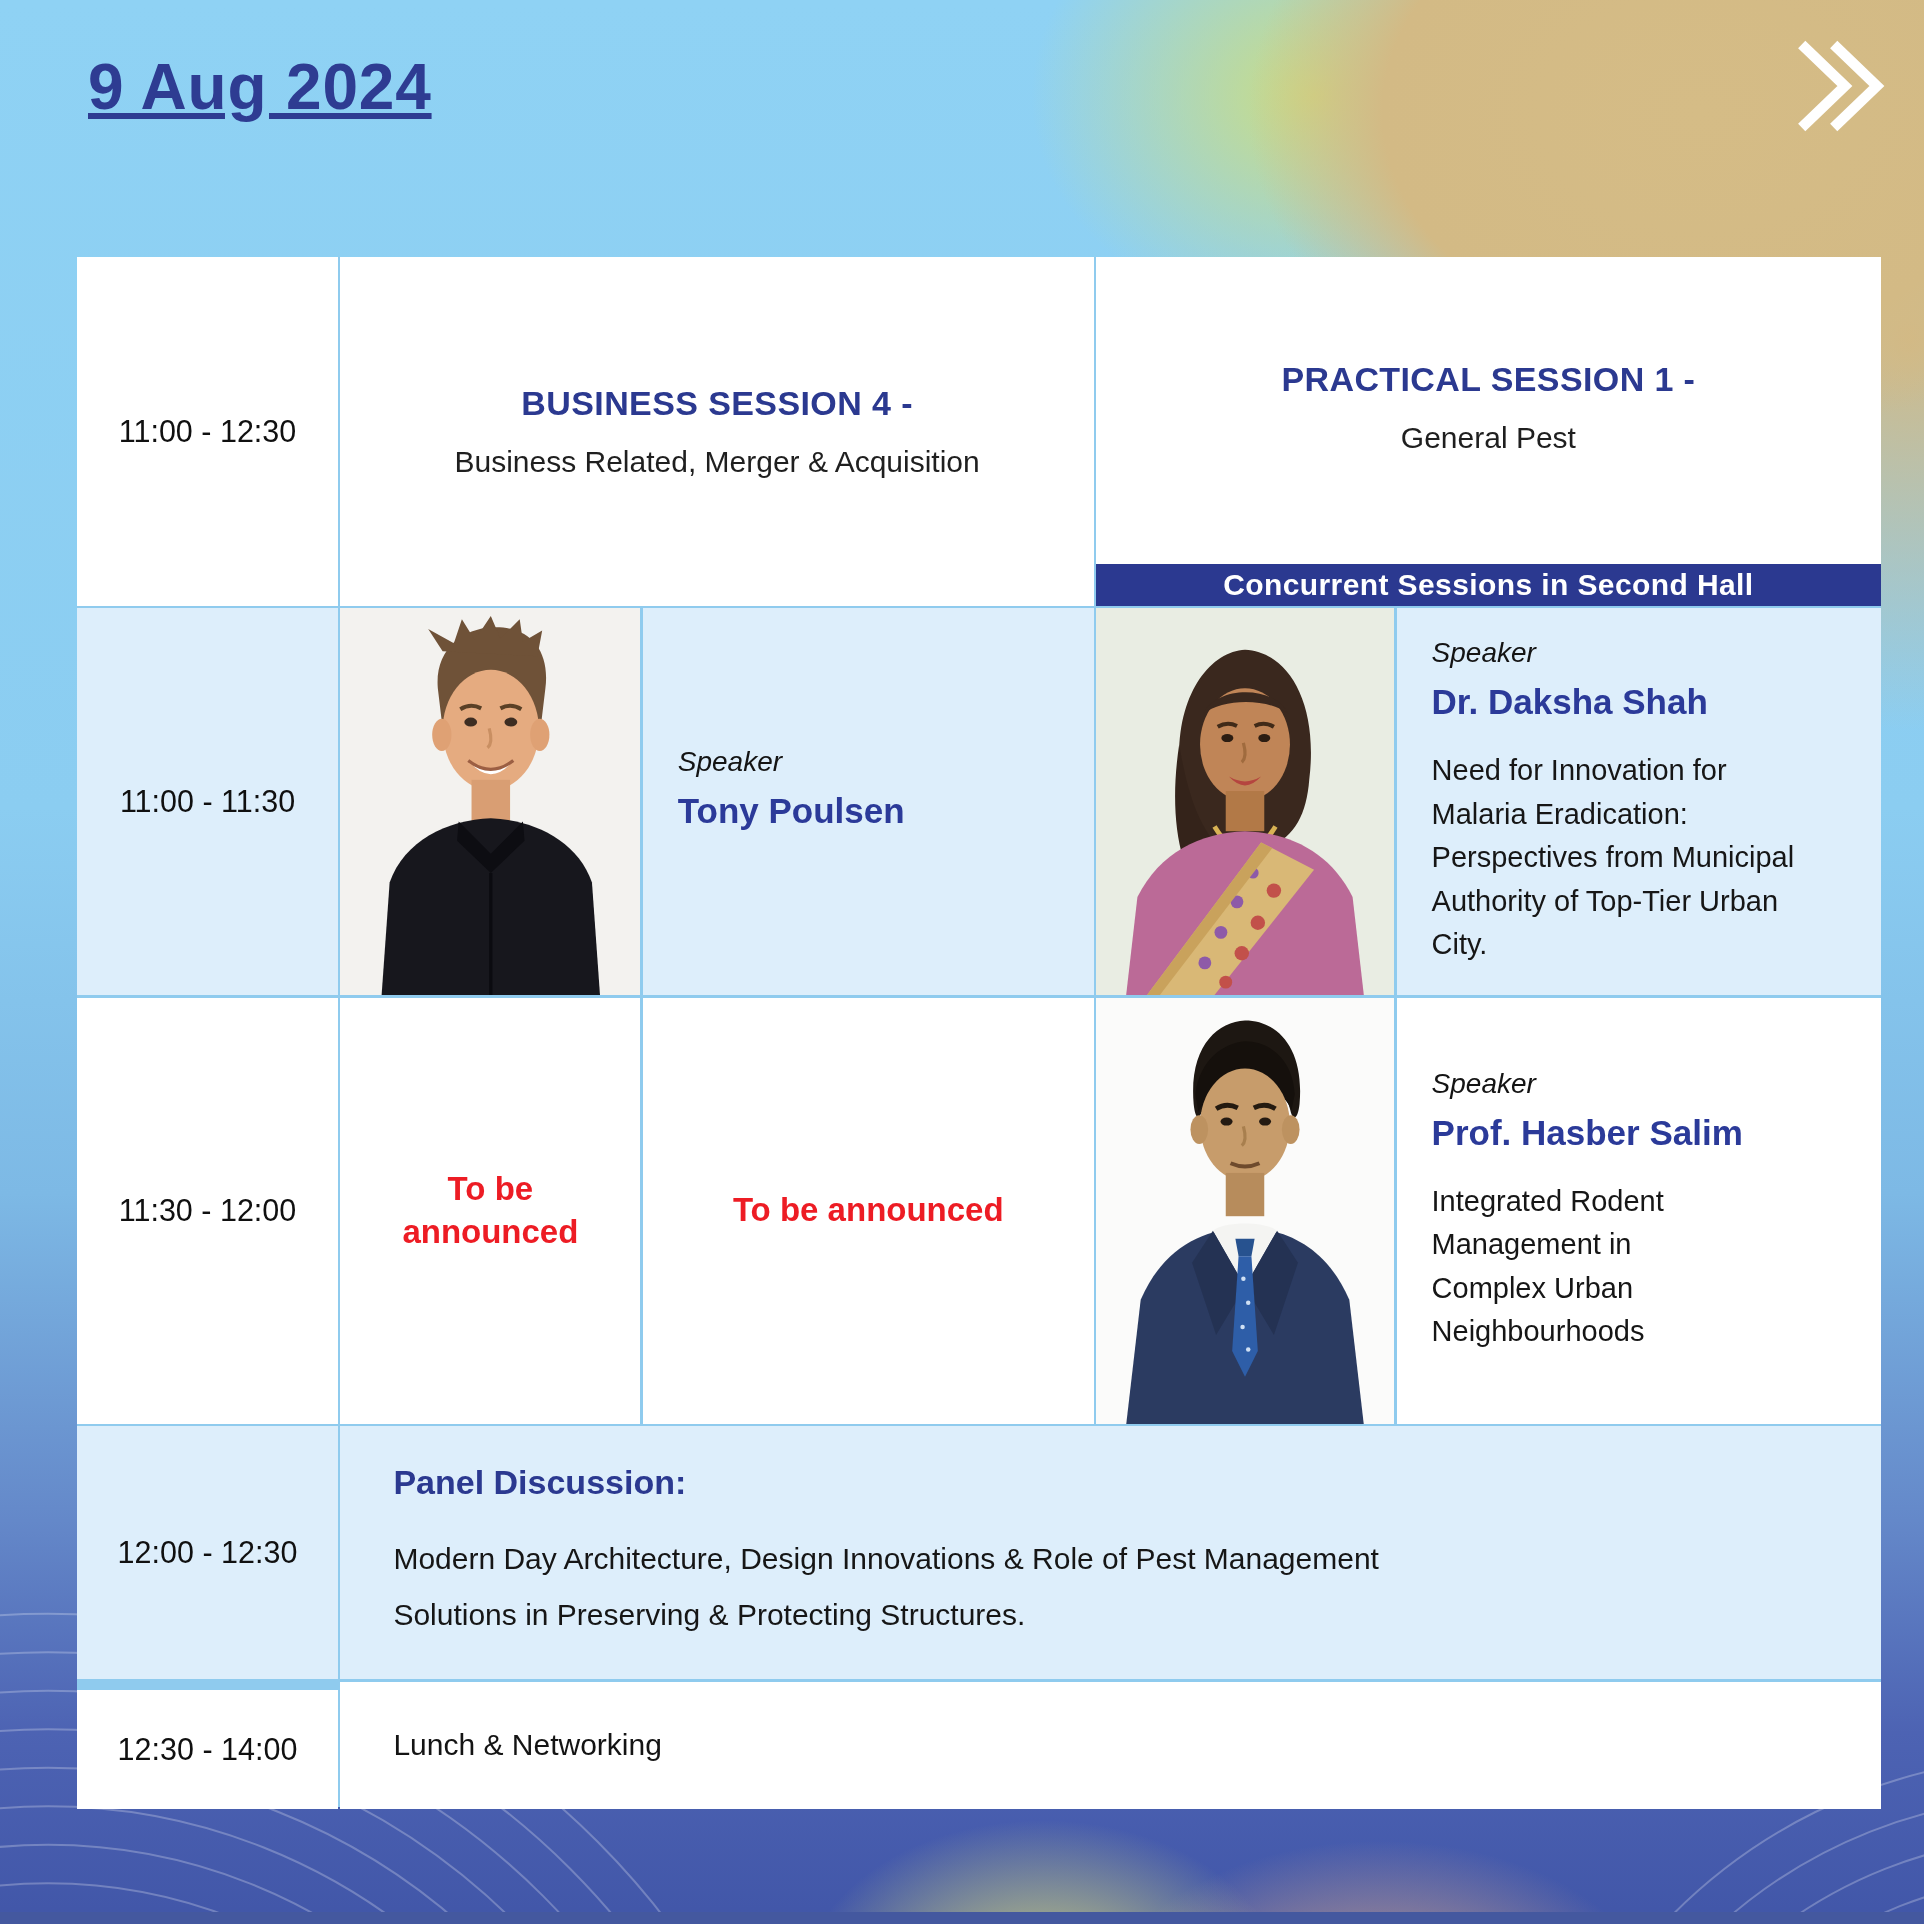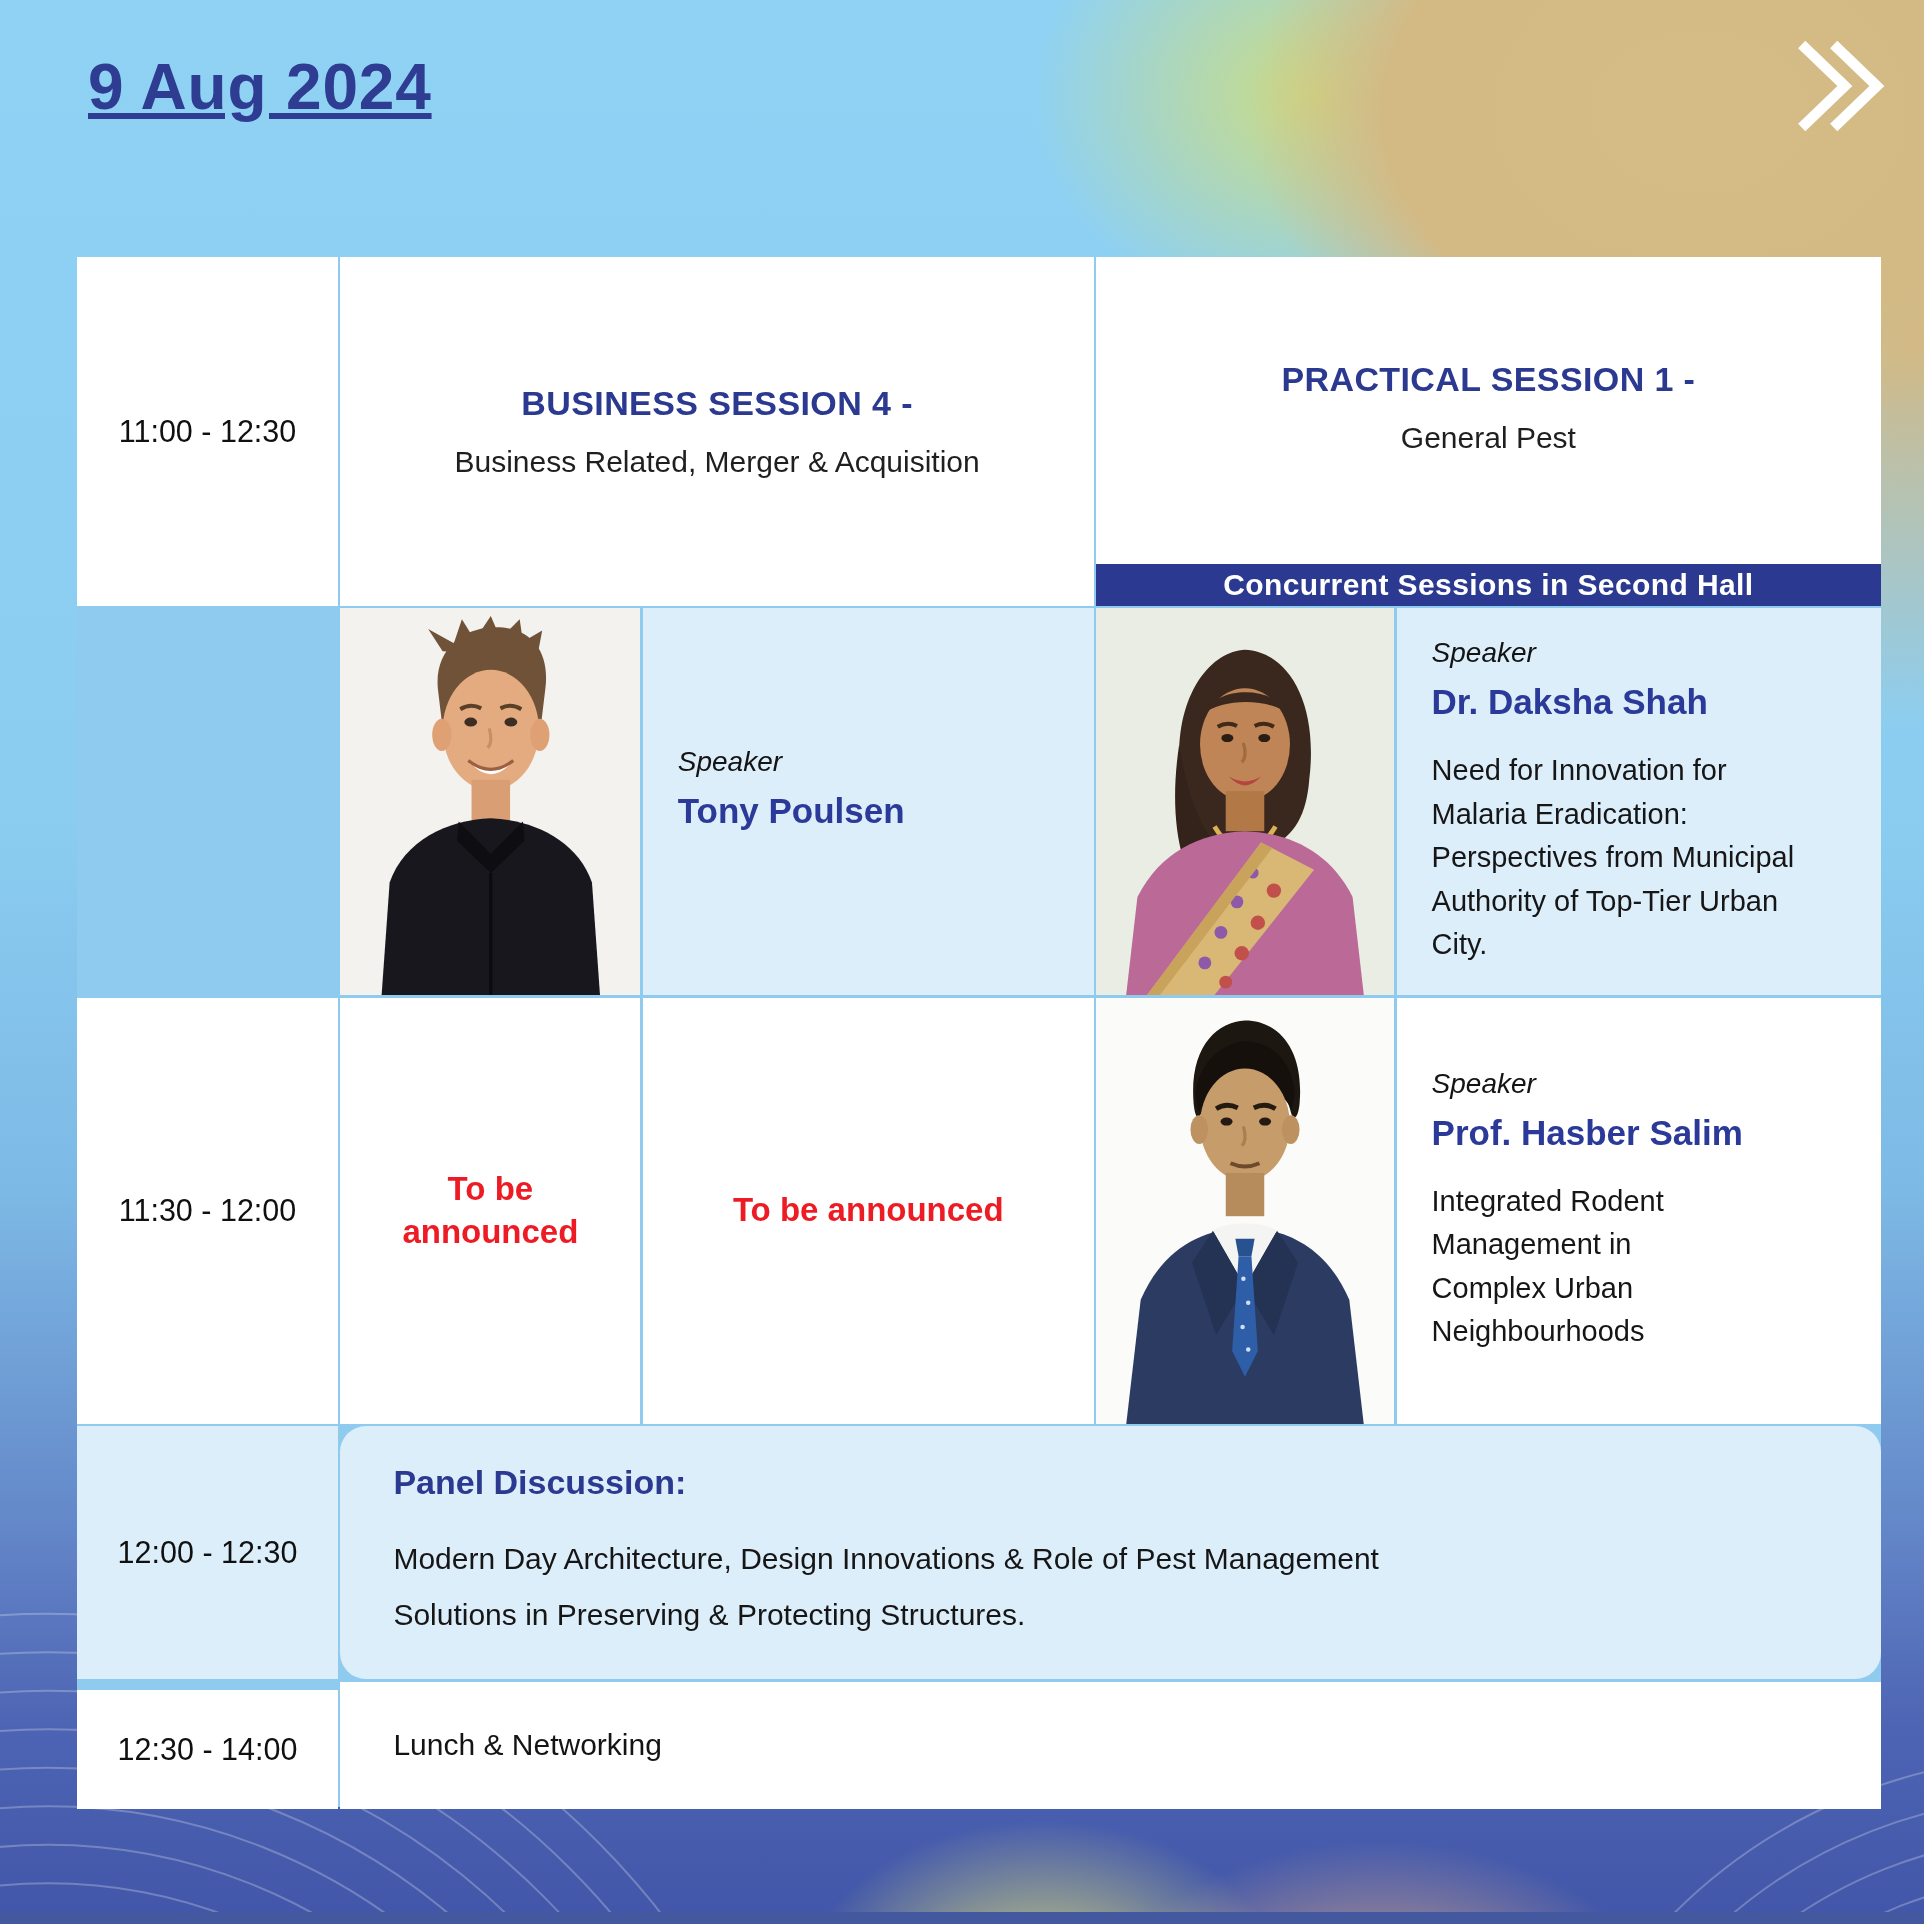--- a/index.html
+++ b/index.html
@@ -66,21 +66,21 @@
   .wrap-420{max-width:345px;}
   .wrap-450{max-width:365px;}
   .wrap-340{max-width:277px;}
 
   .tba-cell{display:flex;align-items:center;justify-content:center;text-align:center;}
   .tba{color:#ed1c24;font-weight:bold;font-size:33px;line-height:1.3;}
   .tba.narrow{max-width:205px;}
 
   .panel-cell{
     display:flex;flex-direction:column;justify-content:center;
-    padding-left:53px;padding-right:72px;border-radius:26px;
+    padding-left:53px;padding-right:72px;
   }
   .panel-heading{font-size:34px;font-weight:bold;color:#2b3990;margin-bottom:29px;}
   .panel-body{font-size:30px;color:#161616;line-height:1.85;max-width:1035px;}
 
   .lunch-cell{display:flex;align-items:center;padding-left:53px;font-size:30px;color:#141414;}
 
   .photo-cell{padding:0;}
   .photo-cell svg{display:block;width:100%;height:100%;}
 
   
@@ -147,20 +147,21 @@
       <div class="h-title">BUSINESS SESSION 4 -</div>
       <div class="h-sub">Business Related, Merger &amp; Acquisition</div>
     </div>
 
     <div class="cell header-cell right white r1right">
       <div class="h-title">PRACTICAL SESSION 1 -</div>
       <div class="h-sub">General Pest</div>
       <div class="banner">Concurrent Sessions in Second Hall</div>
     </div>
 
+    <div class="cell time tint r2c1">11:00 - 11:30</div>
 
     <div class="cell photo-cell r2c2">
       <svg viewBox="0 0 374 482" preserveAspectRatio="xMidYMax slice">
         <rect width="374" height="482" fill="#f3f2ef"></rect>
         <path d="M122,100 C118,52 152,26 190,24 C236,22 262,52 256,100 L250,150 L128,150 Z" fill="#6f5238"></path>
         <path d="M128,54 L110,26 L142,44 L152,14 L168,40 L188,10 L200,38 L224,14 L228,42 L252,28 L246,60 Z" fill="#6f5238"></path>
         <ellipse cx="188" cy="152" rx="60" ry="75" fill="#e5ab80"></ellipse>
         <ellipse cx="127" cy="158" rx="12" ry="20" fill="#dfa174"></ellipse>
         <ellipse cx="249" cy="158" rx="12" ry="20" fill="#dfa174"></ellipse>
         <path d="M150,126 Q163,118 176,125" stroke="#5a4026" stroke-width="5" fill="none"></path>

